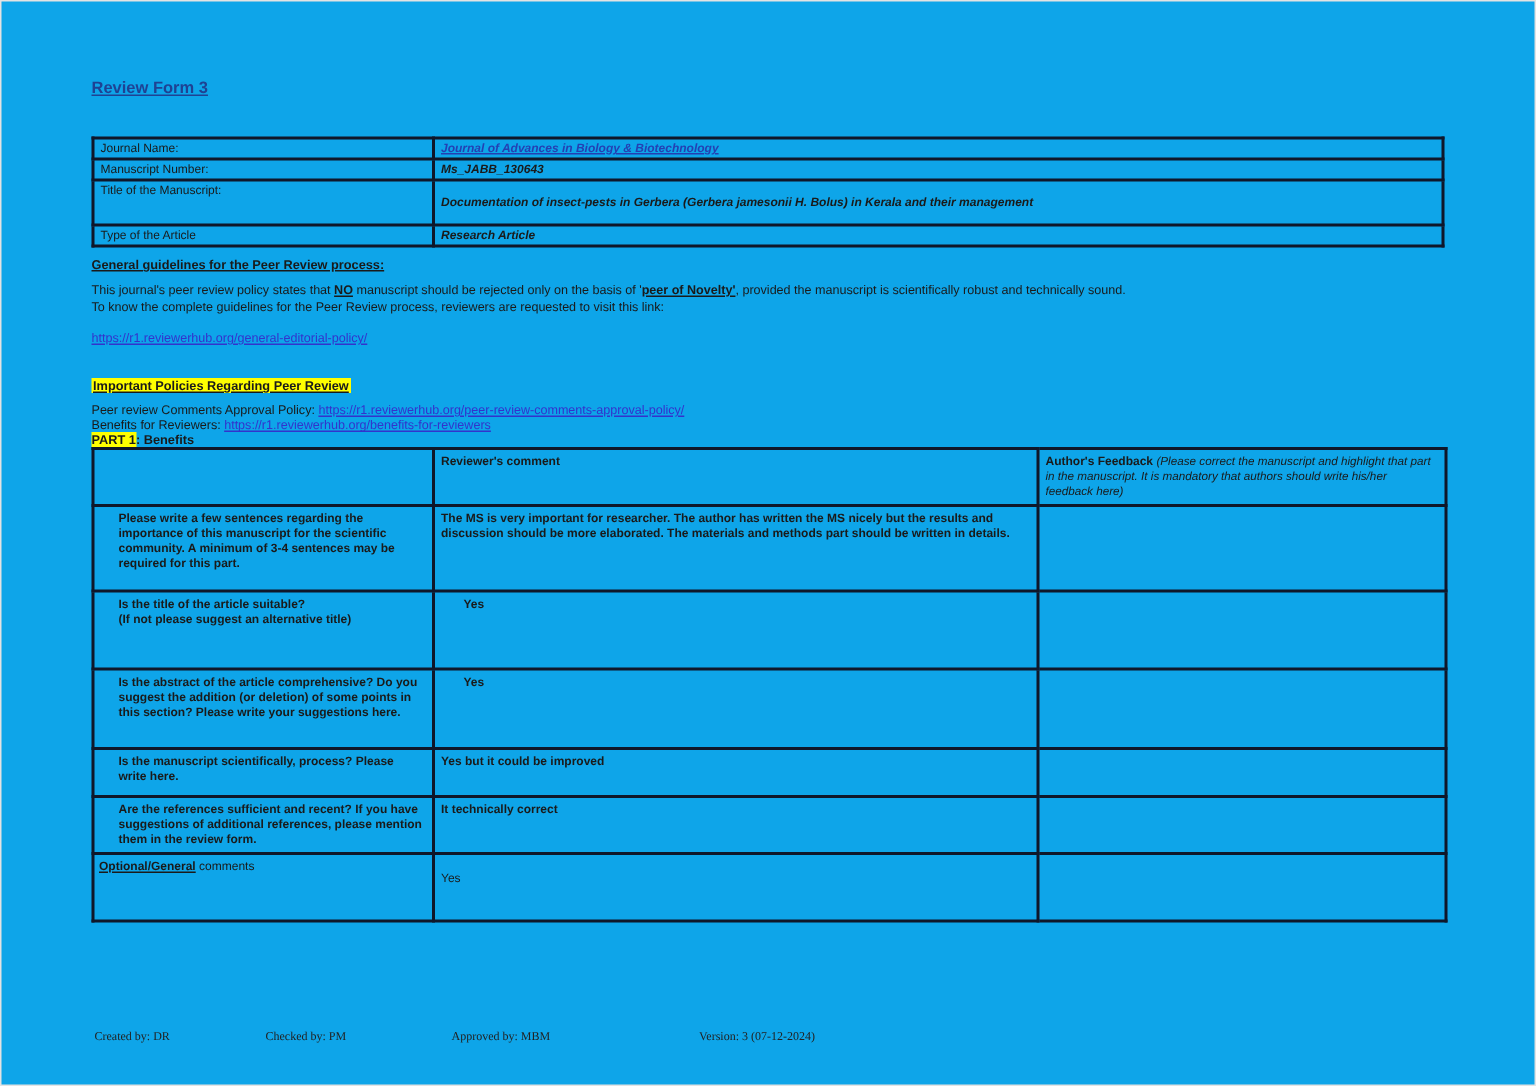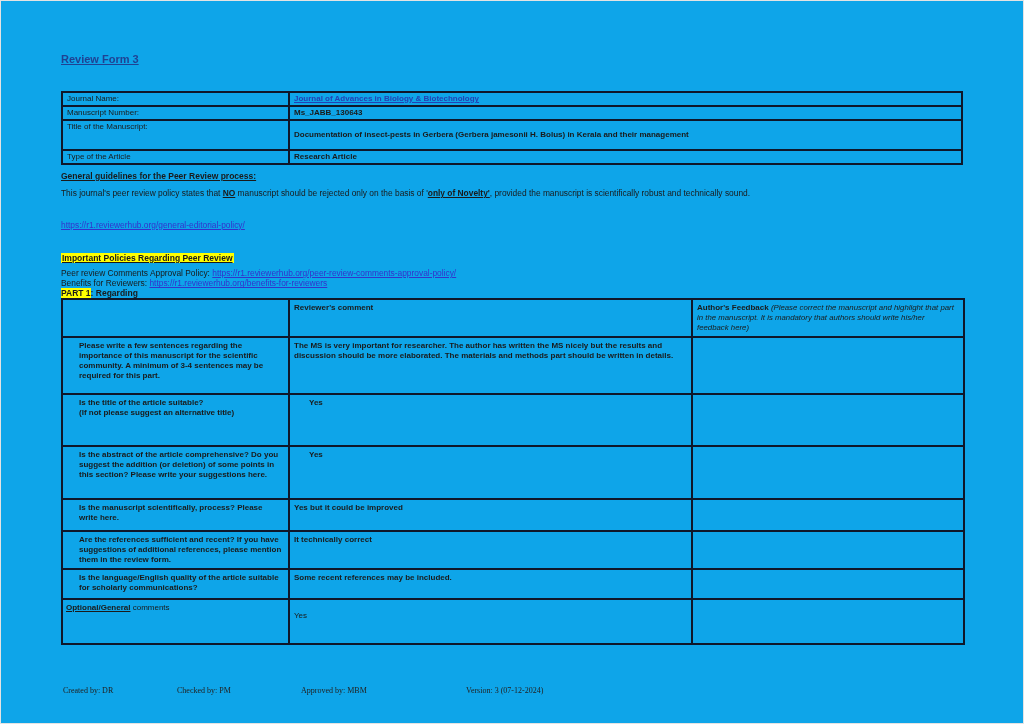--- a/index.html
+++ b/index.html
@@ -15,21 +15,21 @@
     left:60px; top:52px; font-size:11px; font-weight:bold;
     text-decoration:underline; color:#1f4293;
   }
 
   table { border-collapse:collapse; table-layout:fixed; }
   td { border:2px solid #0f172a; vertical-align:top; font-size:8px; line-height:10px; }
 
   .info-table { left:60px; top:90px; width:902px; }
   .info-table td { padding:1px 4px; }
   .info-table .label { width:227px; font-weight:normal; }
-  .info-table .value { font-weight:bold; }
+  .info-table .value { font-weight:bold;font-style:italic; }
   .info-table .title-value { vertical-align:middle; }
   .journal-link { color:#2440b3; font-weight:bold; text-decoration:underline; cursor:pointer; }
 
   .h-underline { font-weight:bold; text-decoration:underline; font-size:8.5px; }
   .body-text { font-size:8.4px; line-height:10.6px; width:905px; }
   .link { color:#3333cc; text-decoration:underline; cursor:pointer; }
   .bold-underline { font-weight:bold; text-decoration:underline; }
   .hl {
     background:#ffff00; font-weight:bold; text-decoration:underline;
     font-size:8.5px; padding:0 1px;
@@ -79,38 +79,39 @@
     <tr>
       <td class="label" style="height:13px">Type of the Article</td>
       <td class="value">Research Article</td>
     </tr>
   </tbody>
     </table>
 
   <div class="abs h-underline" style="left:60px; top:170px;">General guidelines for the Peer Review process:</div>
 
   <div class="abs body-text" style="left:60px; top:187px;">
-    <span>This journal's peer review policy states that </span><span class="bold-underline">NO</span><span> manuscript should be rejected only on the basis of '</span><span class="bold-underline">only of Novelty'</span><span>, provided the manuscript is scientifically robust and technically sound.</span><br>
+    <span>This journal's peer review policy states that </span><span class="bold-underline">NO</span><span> manuscript should be rejected only on the basis of '</span><span class="bold-underline">peer of Novelty'</span><span>, provided the manuscript is scientifically robust and technically sound.</span><br>
+    <span>To know the complete guidelines for the Peer Review process, reviewers are requested to visit this link:</span>
   </div>
 
   <div class="abs body-text" style="left:60px; top:219px;">
     <span class="link">https://r1.reviewerhub.org/general-editorial-policy/</span>
   </div>
 
   <div class="abs" style="left:60px; top:246px;">
     <span class="hl">Important Policies Regarding Peer Review</span>
   </div>
 
   <div class="abs body-text" style="left:60px; top:267px; line-height:10.4px;">
     <span>Peer review Comments Approval Policy: </span><span class="link">https://r1.reviewerhub.org/peer-review-comments-approval-policy/</span><br>
     <span>Benefits for Reviewers: </span><span class="link">https://r1.reviewerhub.org/benefits-for-reviewers</span>
   </div>
 
   <div class="abs part-heading" style="left:60px; top:287px;">
-    <span class="hl-noline">PART 1</span><span>: Regarding</span>
+    <span class="hl-noline">PART 1</span><span>: Benefits</span>
   </div>
 
   <table class="abs comments-table">
     <colgroup>
         <col class="col-q">
         <col class="col-r">
         <col class="col-a">
       </colgroup>
     <tbody>
         <tr>
@@ -140,25 +141,20 @@
       <td class="q-cell" style="height:32px">Is the manuscript scientifically, process? Please write here.</td>
       <td class="r-cell">Yes but it could be improved</td>
       <td></td>
     </tr>
     <tr>
       <td class="q-cell" style="height:33px">Are the references sufficient and recent? If you have suggestions of additional references, please mention them in the review form.</td>
       <td class="r-cell">It technically correct</td>
       <td></td>
     </tr>
     <tr>
-      <td class="q-cell" style="height:30px">Is the language/English quality of the article suitable for scholarly communications?</td>
-      <td class="r-cell">Some recent references may be included.</td>
-      <td></td>
-    </tr>
-    <tr>
       <td class="opt-cell" style="height:45px">
         <span class="opt-underline">Optional/General</span><span> comments</span>
       </td>
       <td class="r-plain">Yes</td>
       <td></td>
     </tr>
   </tbody>
     </table>
 
   <span class="abs footer-item" style="left:62px;">Created by: DR</span>

